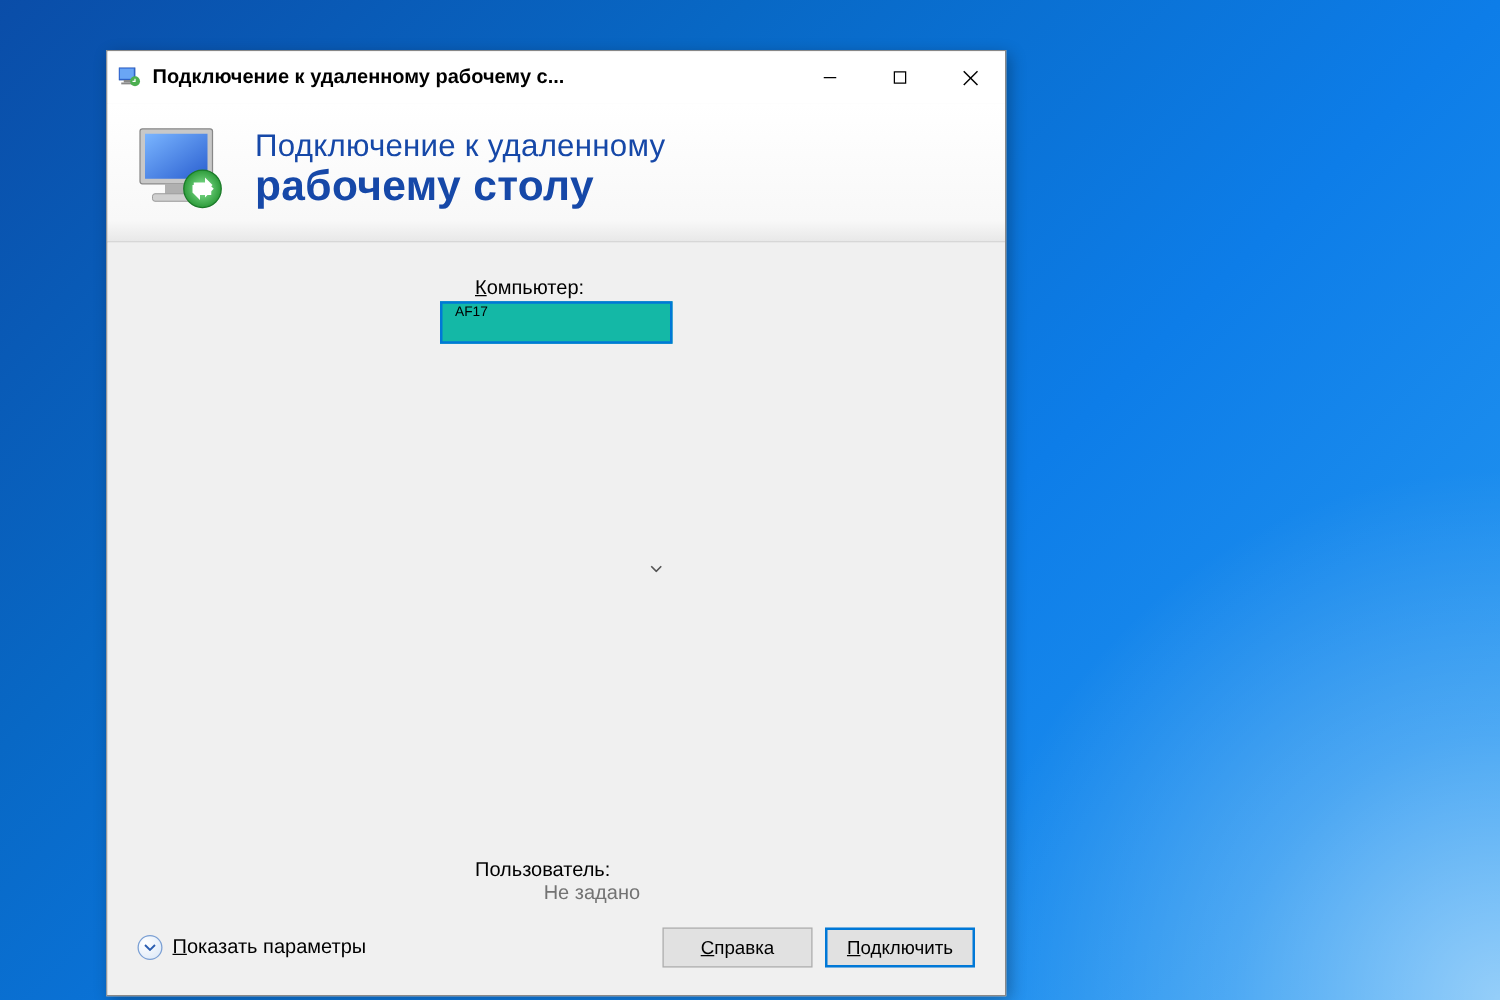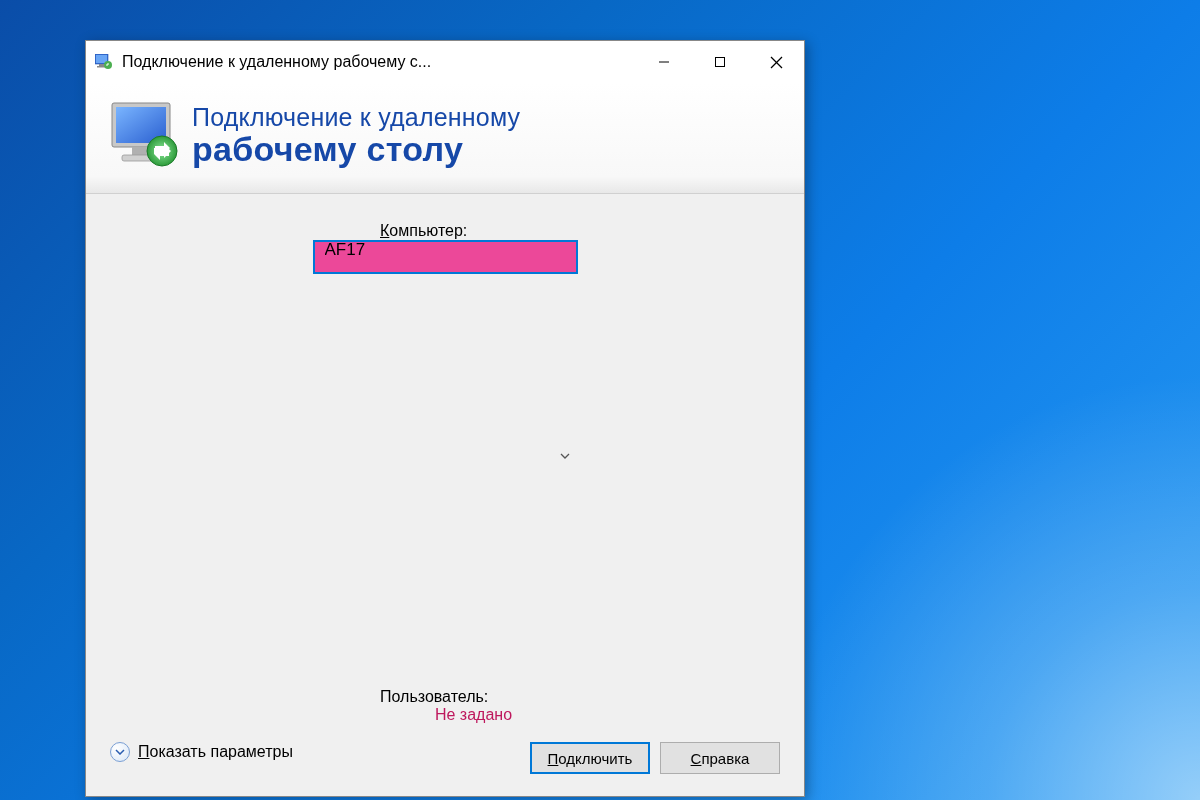--- a/index.html
+++ b/index.html
@@ -47,20 +47,21 @@
       align-items: center;
       justify-content: center;
     }
     .titlebar-title {
       flex: 1;
       font-size: 16px;
       color: #000;
       white-space: nowrap;
       overflow: hidden;
       text-overflow: ellipsis;
+      font-weight: bold;
     }
     .titlebar-controls {
       display: flex;
       height: 100%;
     }
     .titlebar-btn {
       width: 56px;
       height: 100%;
       display: flex;
       align-items: center;
@@ -70,21 +71,21 @@
       font-size: 14px;
       color: #000;
       cursor: pointer;
     }
     .header-banner {
       background: linear-gradient(to bottom, #ffffff 0%, #f8f8f8 85%, #e8e8e8 100%);
       border-bottom: 1px solid #d0d0d0;
       padding: 18px 20px 22px 20px;
       display: flex;
       align-items: center;
-      gap: 8px;
+      gap: 20px;
     }
     .banner-icon {
       width: 78px;
       height: 70px;
       position: relative;
       flex-shrink: 0;
     }
     .banner-text {
       color: #1648a8;
     }
@@ -116,49 +117,49 @@
     }
     .combo-wrap {
       flex: 0 0 430px;
       position: relative;
     }
     .combo-input {
       width: 100%;
       height: 34px;
       border: 2px solid #0078d7;
       padding: 4px 30px 19px 10px;
-      font-size: 17px;
+      font-size: 11px;
       font-family: inherit;
-      background: #ec4899;
+      background: #14b8a6;
       outline: none;
     }
     .combo-arrow {
       position: absolute;
       right: 8px;
       top: 50%;
       transform: translateY(-50%);
       pointer-events: none;
       font-size: 11px;
       color: #333;
     }
     .user-value {
       font-size: 16px;
-      color: #be185d;
+      color: #737373;
       margin-left: 57px;
     }
     .info-text {
       font-size: 16px;
       color: #000;
       line-height: 1.4;
       margin-bottom: 30px;
       max-width: 560px;
     }
     .bottom-row {
       display: flex;
-      align-items: flex-start;
+      align-items: center;
       justify-content: space-between;
     }
     .show-options {
       display: flex;
       align-items: center;
       gap: 8px;
       cursor: pointer;
       font-size: 16px;
       color: #000;
     }
@@ -288,18 +289,18 @@
     <div class="bottom-row">
       <div class="show-options">
         <span class="expand-icon">
           <svg width="10" height="6" viewBox="0 0 10 6">
               <path d="M1 1 L5 5 L9 1" fill="none" stroke="#2a5db0" stroke-width="1.5"></path>
             </svg>
         </span>
         <span><span style="text-decoration:underline">П</span><span id="show-opt-rest">оказать параметры</span></span>
       </div>
       <div class="button-group">
+        <button class="btn"><span style="text-decoration:underline">С</span><span id="help-rest">правка</span></button>
         <button class="btn primary"><span style="text-decoration:underline">П</span><span id="connect-rest">одключить</span></button>
-        <button class="btn"><span style="text-decoration:underline">С</span><span id="help-rest">правка</span></button>
       </div>
     </div>
   </div>
 </div>
 
 </body></html>

